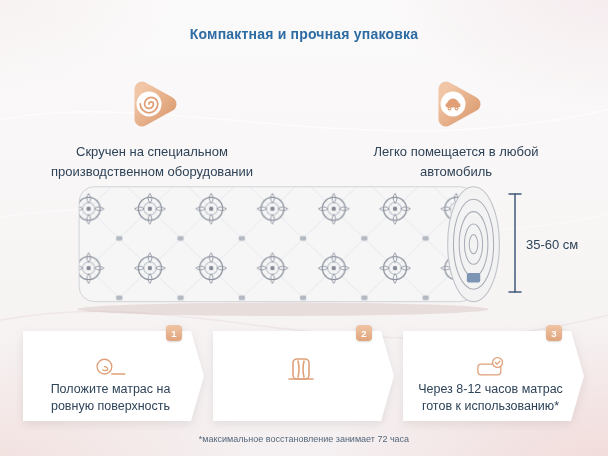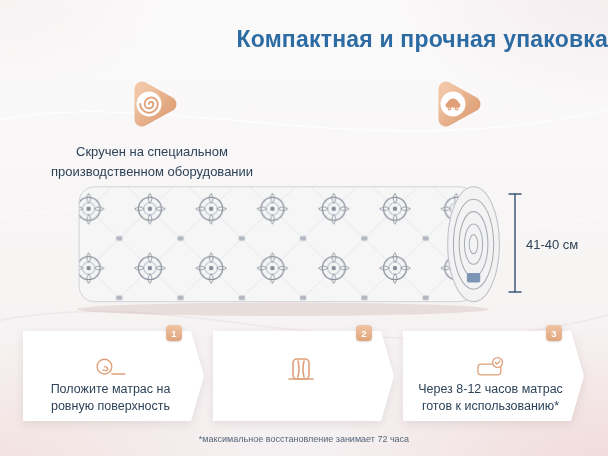--- a/index.html
+++ b/index.html
@@ -11,21 +11,21 @@
       radial-gradient(ellipse 420px 220px at 102% 104%, rgba(238,199,196,0.55), transparent 70%),
       radial-gradient(ellipse 380px 200px at -2% 104%, rgba(238,206,200,0.45), transparent 70%),
       radial-gradient(ellipse 360px 180px at 103% -4%, rgba(236,214,219,0.45), transparent 70%),
       radial-gradient(ellipse 300px 160px at -3% -4%, rgba(240,222,224,0.35), transparent 70%),
       linear-gradient(180deg, #fbfafa 0%, #f7f4f4 60%, #f5f0f1 100%);
   }
   .bg-waves { position:absolute; inset:0; pointer-events:none; }
 
   .title {
     position:absolute; top:26px; left:0; right:0;
-    text-align:right; font-size:23px; font-weight:bold; color:#2d6ba3;
+    text-align:center; font-size:14px; font-weight:bold; color:#2d6ba3;
     letter-spacing:0.2px;
   }
 
   .features {
     position:absolute; top:76px; left:0; right:0;
     display:flex; justify-content:center; gap:66px;
   }
   .feature { width:238px; display:flex; flex-direction:column; align-items:center; }
   .feature-text {
     margin-top:10px; text-align:center; font-size:13px; line-height:1.5;
@@ -115,20 +115,21 @@
         <circle cx="25" cy="28" r="12.5" fill="#ffffff"></circle>
         <g fill="#e19f77">
           <path d="M19 27 q2.2-4.5 6-4.5 q3.8 0 6 4.5 z"></path>
           <rect x="17.5" y="27" width="15" height="4.6" rx="2"></rect>
           <circle cx="21.5" cy="32.5" r="1.9"></circle>
           <circle cx="28.5" cy="32.5" r="1.9"></circle>
         </g>
         <circle cx="21.5" cy="32.5" r="0.8" fill="#ffffff"></circle>
         <circle cx="28.5" cy="32.5" r="0.8" fill="#ffffff"></circle>
       </svg>
+      <div class="feature-text">Легко помещается в любой автомобиль</div>
     </div>
 
   </div>
 
   <div class="roll-wrap">
     <svg width="450" height="139" viewBox="0 0 470 145">
       <defs>
         <pattern id="damask" patternUnits="userSpaceOnUse" width="64" height="62">
           <rect width="64" height="62" fill="#f6f6f7"></rect>
           <path d="M0 0 L64 62 M64 0 L0 62" stroke="#e5e6ea" stroke-width="1"></path>
@@ -162,21 +163,21 @@
 
   <div class="dim">
     <svg width="18" height="102" viewBox="0 0 18 102">
       <g stroke="#3f5a78" stroke-width="1.5" stroke-linecap="round">
         <line x1="9" y1="2" x2="9" y2="100"></line>
         <line x1="3" y1="2" x2="15" y2="2"></line>
         <line x1="3" y1="100" x2="15" y2="100"></line>
       </g>
     </svg>
   </div>
-  <div class="dim-label">41-40 см</div>
+  <div class="dim-label">35-60 см</div>
 
   <div class="steps">
 
     <div class="step">
       <div class="step-inner">
         <svg width="40" height="26" viewBox="0 0 40 26">
           <g fill="none" stroke="#dfa079" stroke-width="1.6" stroke-linecap="round">
             <circle cx="12" cy="13" r="9"></circle>
             <path d="M12 13 a4 4 0 0 1 4 4 a6 6 0 0 1 -6 0"></path>
             <path d="M21 22 H37"></path>

